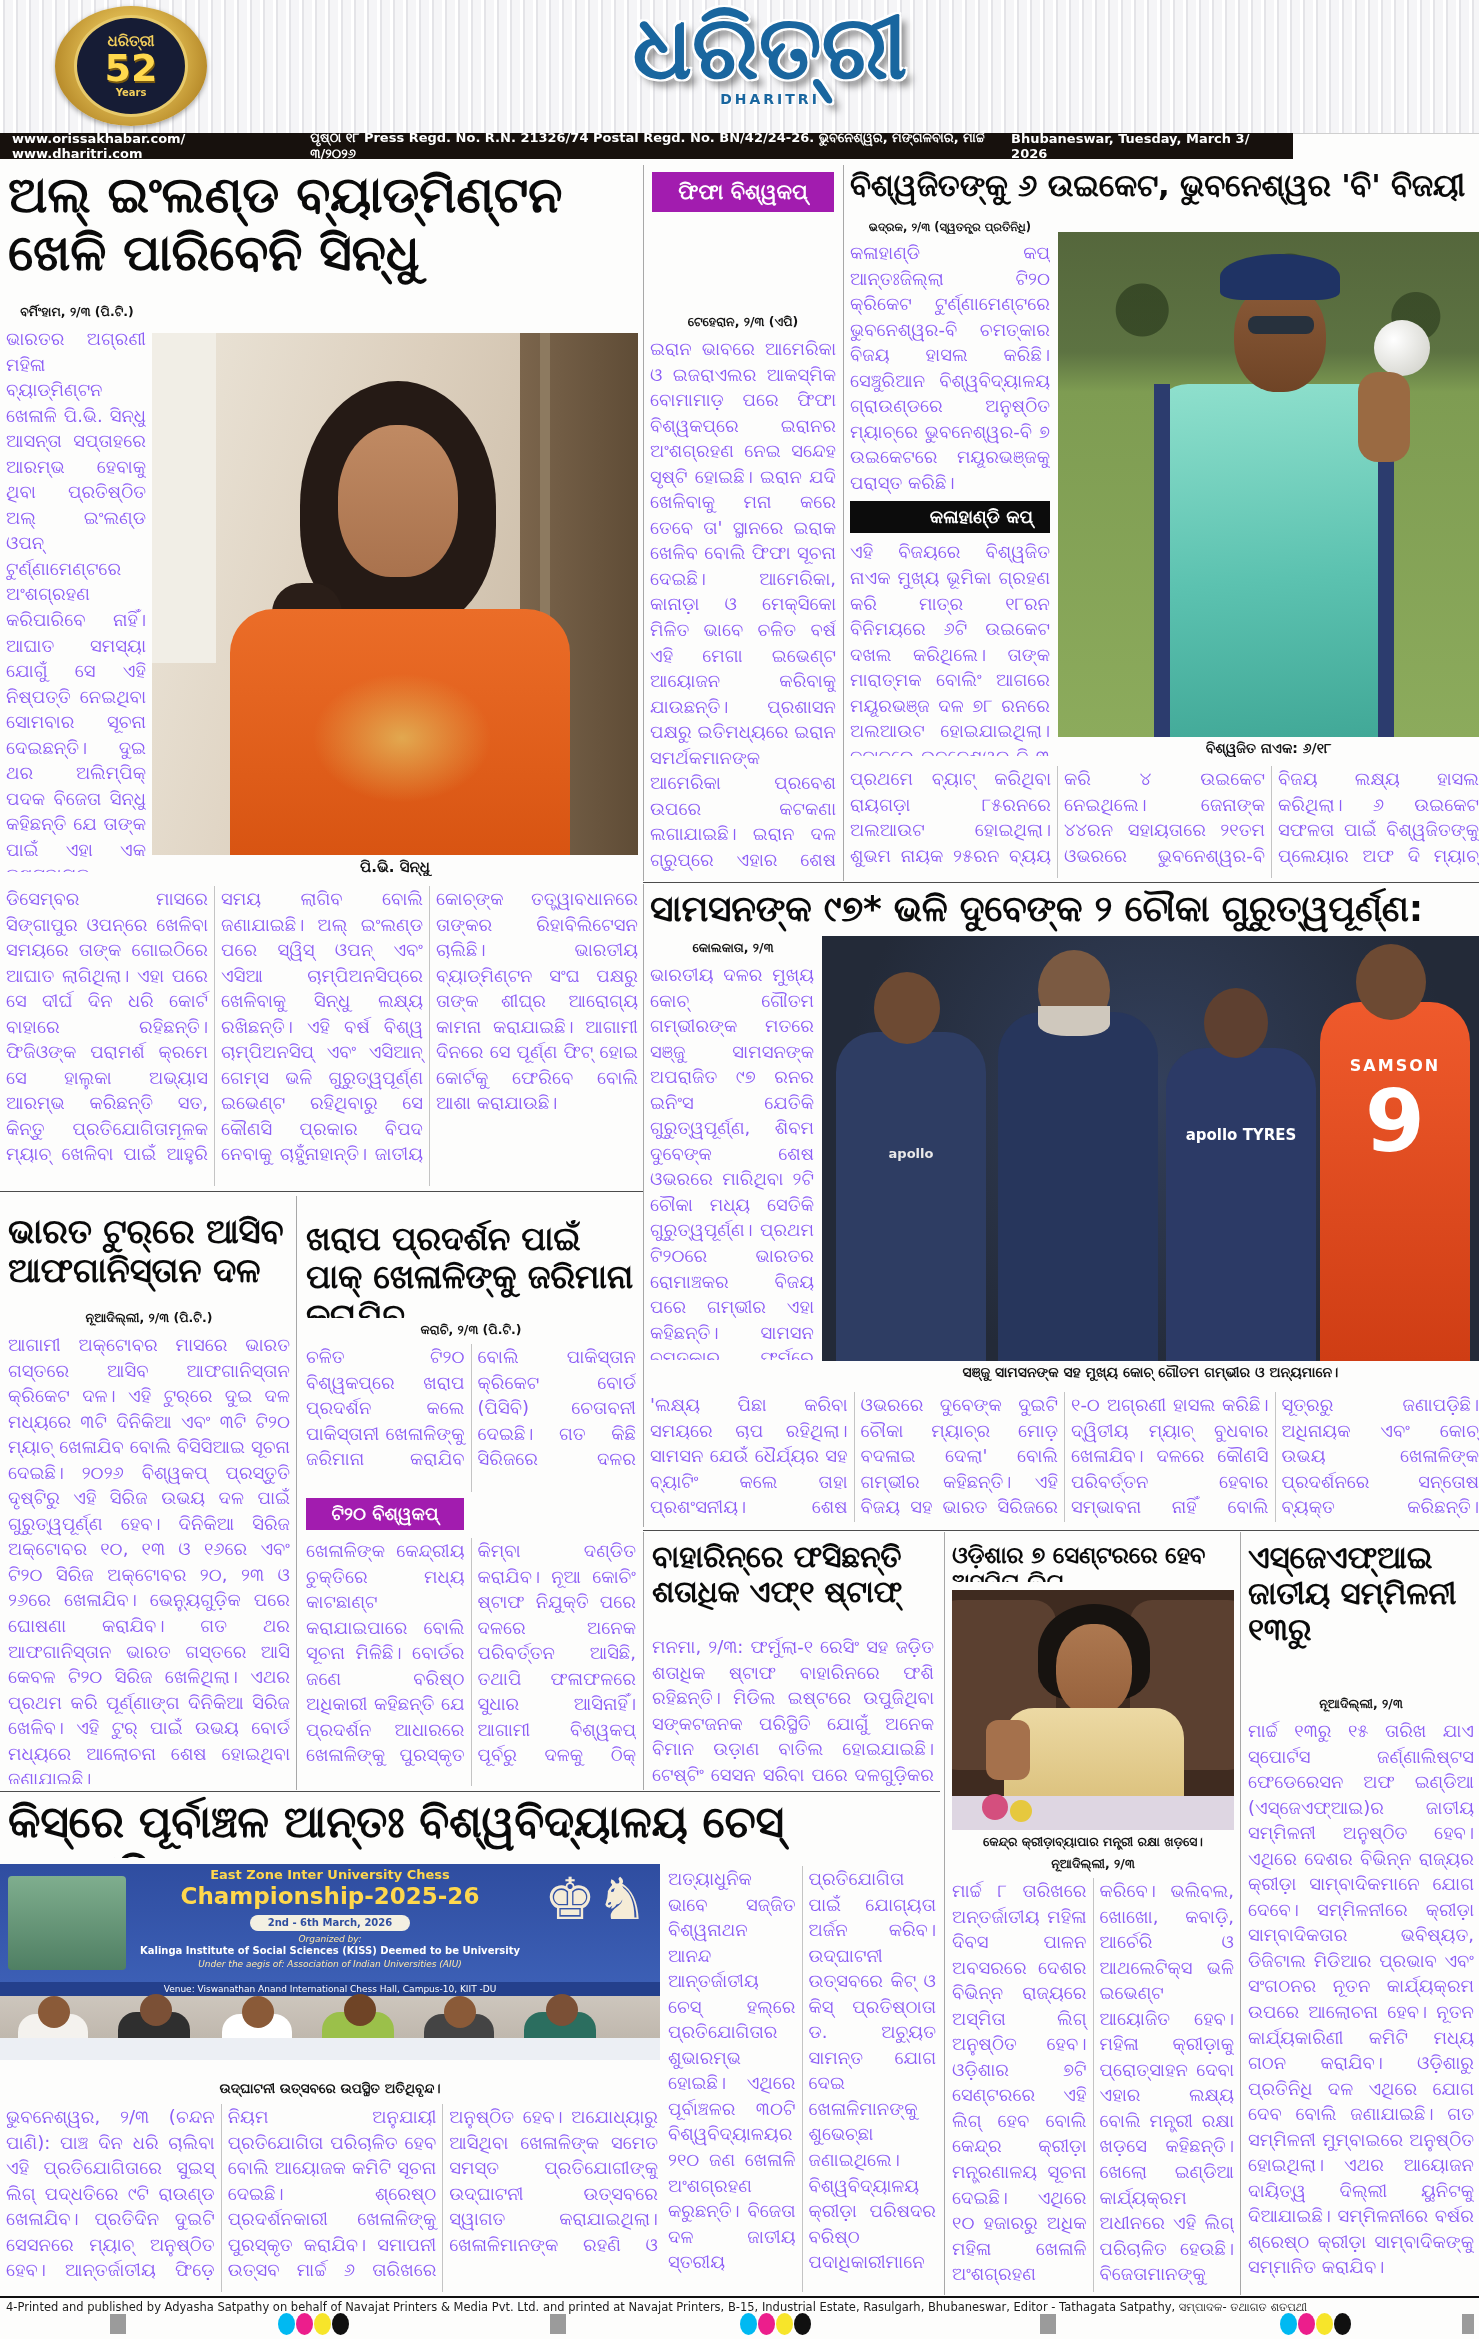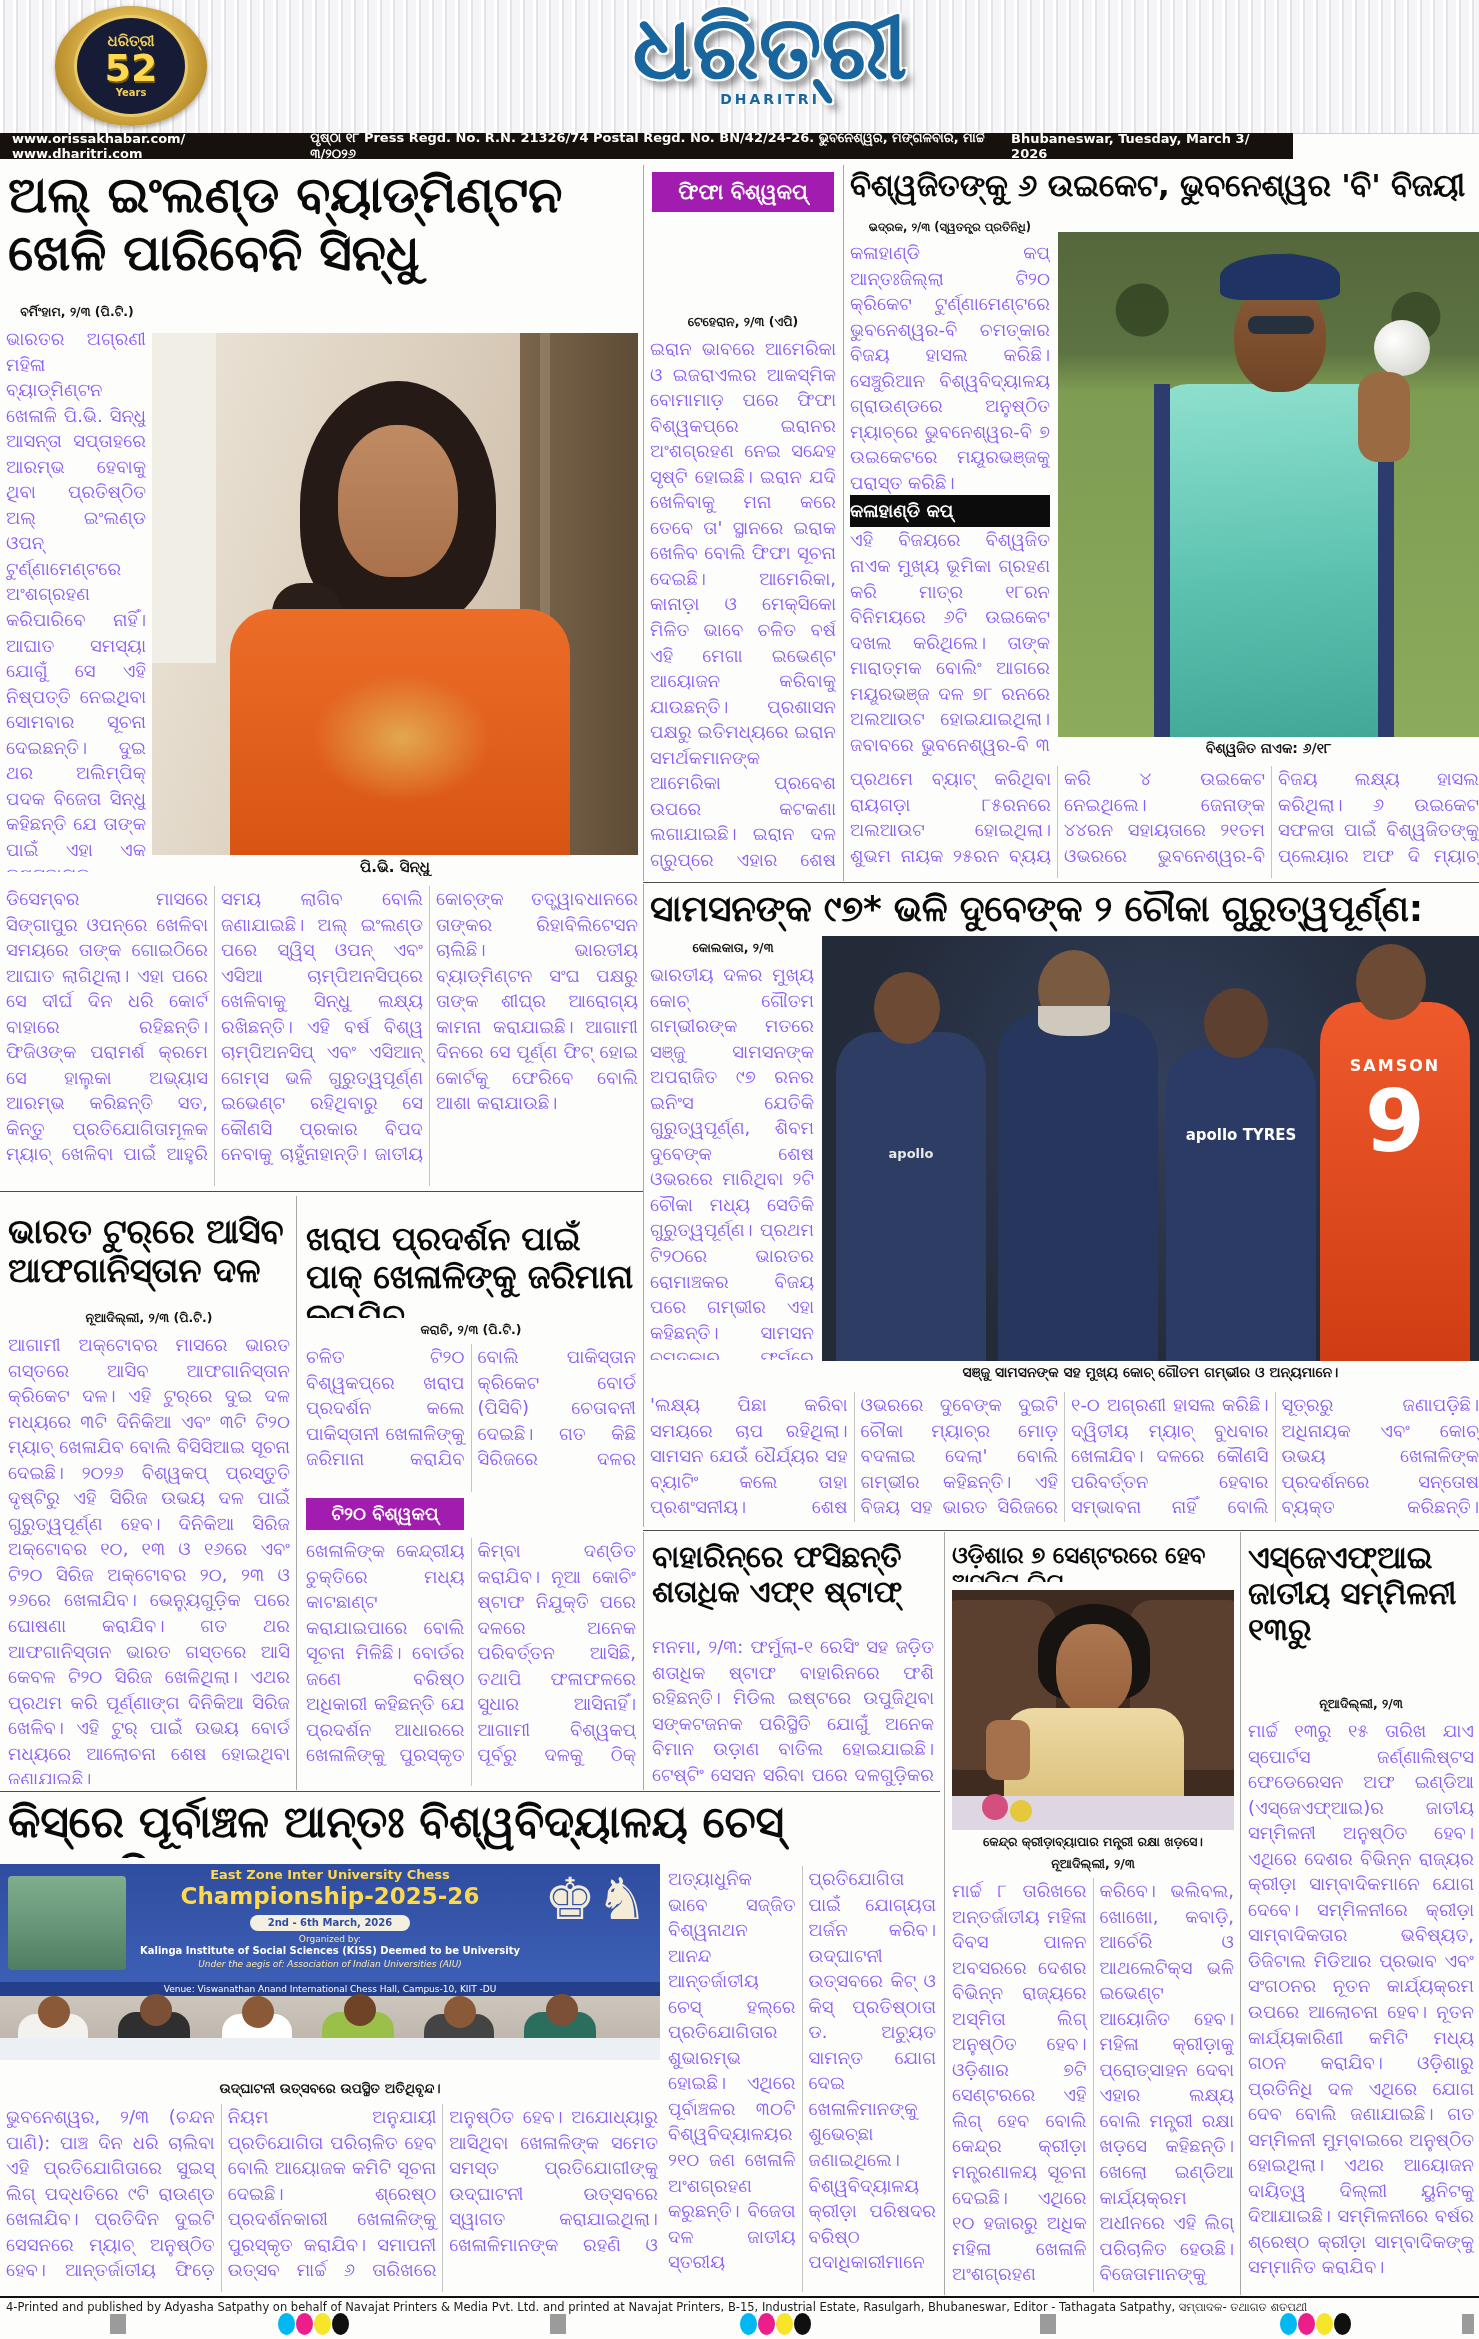--- a/index.html
+++ b/index.html
@@ -28,22 +28,22 @@
     box-sizing:border-box;padding:0 12px;}
   
   .hl{font-weight:800;color:#0a0a0a;line-height:1.16;letter-spacing:-.3px;overflow:hidden;}
   .byline{font-weight:700;font-size:12.5px;text-align:center;overflow:hidden;white-space:nowrap;}
   .body-txt{font-size:18px;line-height:1.42;text-align:justify;color:#8b5cf6;overflow:hidden;}
   .cols2{column-count:2;column-gap:13px;column-rule:1px solid #c4c4c4;}
   .cols3{column-count:3;column-gap:13px;column-rule:1px solid #c4c4c4;}
   .cols4{column-count:4;column-gap:13px;column-rule:1px solid #c4c4c4;}
   .secbox{background:#a21caf;color:#fff;display:flex;align-items:center;justify-content:center;
     font-weight:800;overflow:hidden;}
-  .secbox-inline{background:#0c0c0c;color:#fff;text-align:left;font-weight:800;font-size:18px;
-    padding:5px 0;margin:0 0;}
+  .secbox-inline{background:#0c0c0c;color:#fff;text-align:right;font-weight:800;font-size:18px;
+    padding:5px 17px;margin:6px 0;}
   .cap{font-weight:700;text-align:center;overflow:hidden;}
   .vline{width:1px;background:#a8a8a8;}
   .hline{height:1px;background:#4c4c4c;}
   .hline2{height:2px;background:#111;}
   
   .ph{overflow:hidden;background:#d8d8d8;box-shadow:inset 0 0 0 1px rgba(0,0,0,.25);}
   .ph *{position:absolute;}
   
   .footer-line{font-size:11.5px;color:#1c1c1c;white-space:nowrap;overflow:hidden;}
   .regsq{width:16px;height:20px;background:#9b9b9b;}
@@ -191,21 +191,21 @@
   <div class="abs body-txt" style="left:1248px;top:1718px;width:226px;height:574px;">ମାର୍ଚ୍ଚ ୧୩ରୁ ୧୫ ତାରିଖ ଯାଏ ସ୍ପୋର୍ଟସ ଜର୍ଣ୍ଣାଲିଷ୍ଟସ ଫେଡେରେସନ ଅଫ ଇଣ୍ଡିଆ (ଏସ୍‌ଜେଏଫ୍‌ଆଇ)ର ଜାତୀୟ ସମ୍ମିଳନୀ ଅନୁଷ୍ଠିତ ହେବ। ଏଥିରେ ଦେଶର ବିଭିନ୍ନ ରାଜ୍ୟର କ୍ରୀଡ଼ା ସାମ୍ବାଦିକମାନେ ଯୋଗ ଦେବେ। ସମ୍ମିଳନୀରେ କ୍ରୀଡ଼ା ସାମ୍ବାଦିକତାର ଭବିଷ୍ୟତ, ଡିଜିଟାଲ ମିଡିଆର ପ୍ରଭାବ ଏବଂ ସଂଗଠନର ନୂତନ କାର୍ଯ୍ୟକ୍ରମ ଉପରେ ଆଲୋଚନା ହେବ। ନୂତନ କାର୍ଯ୍ୟକାରିଣୀ କମିଟି ମଧ୍ୟ ଗଠନ କରାଯିବ। ଓଡ଼ିଶାରୁ ପ୍ରତିନିଧି ଦଳ ଏଥିରେ ଯୋଗ ଦେବ ବୋଲି ଜଣାଯାଇଛି। ଗତ ସମ୍ମିଳନୀ ମୁମ୍ବାଇରେ ଅନୁଷ୍ଠିତ ହୋଇଥିଲା। ଏଥର ଆୟୋଜନ ଦାୟିତ୍ୱ ଦିଲ୍ଲୀ ୟୁନିଟକୁ ଦିଆଯାଇଛି। ସମ୍ମିଳନୀରେ ବର୍ଷର ଶ୍ରେଷ୍ଠ କ୍ରୀଡ଼ା ସାମ୍ବାଦିକଙ୍କୁ ସମ୍ମାନିତ କରାଯିବ।</div>
 
   <div class="abs hline" style="left:0;top:1791px;width:940px;"></div>
   <div class="abs hl" style="left:8px;top:1796px;width:928px;height:62px;font-size:44px;">କିସ୍‌ରେ ପୂର୍ବାଞ୍ଚଳ ଆନ୍ତଃ ବିଶ୍ୱବିଦ୍ୟାଳୟ ଚେସ୍ ଉଦ୍‌ଘାଟିତ</div>
 
   <div class="abs ph" style="left:0;top:1864px;width:660px;height:196px;">
     <div style="left:0;top:0;width:100%;height:118px;background:linear-gradient(#2f4da0,#3c5fb5);"></div>
     <div style="left:130px;top:3px;width:400px;text-align:center;color:#ffd84d;font-weight:700;font-size:13px;position:absolute;">East Zone Inter University Chess</div>
     <div style="left:130px;top:19px;width:400px;text-align:center;color:#ffd84d;font-weight:800;font-size:23px;position:absolute;">Championship-2025-26</div>
     <div style="left:250px;top:51px;width:160px;height:16px;background:#f3f0e2;border-radius:8px;color:#2f4da0;font-weight:700;font-size:10px;text-align:center;line-height:16px;position:absolute;">2nd - 6th March, 2026</div>
-    <div style="left:130px;top:70px;width:400px;text-align:center;color:#ffe9a8;font-size:9px;position:absolute;">Organized by:</div>
+    <div style="left:130px;top:70px;width:400px;text-align:center;color:#ffe9a8;font-style:italic;font-size:9px;position:absolute;">Organized by:</div>
     <div style="left:90px;top:81px;width:480px;text-align:center;color:#ffffff;font-weight:700;font-size:10px;position:absolute;">Kalinga Institute of Social Sciences (KISS) Deemed to be University</div>
     <div style="left:90px;top:95px;width:480px;text-align:center;color:#ffe9a8;font-style:italic;font-size:9px;position:absolute;">Under the aegis of: Association of Indian Universities (AIU)</div>
     <div style="left:8px;top:12px;width:118px;height:94px;background:linear-gradient(#7fae8e,#4f7f63);border-radius:4px;"></div>
     <div style="right:4px;top:6px;width:120px;height:104px;color:#f5ecd7;font-size:58px;line-height:1;text-align:center;position:absolute;">♚♞</div>
     <div style="left:0;top:118px;width:100%;height:14px;background:#24408c;color:#fff;font-size:9px;text-align:center;line-height:14px;position:absolute;">Venue: Viswanathan Anand International Chess Hall, Campus-10, KIIT -DU</div>
     <div style="left:0;top:132px;width:100%;height:82px;background:linear-gradient(#cdc6bd,#b3aa9e);position:absolute;"></div>
     <div style="left:18px;top:150px;width:70px;height:64px;background:#f4f2ee;border-radius:18px 18px 0 0;position:absolute;"></div>
     <div style="left:38px;top:132px;width:32px;height:32px;background:#8a5a38;border-radius:50%;position:absolute;"></div>
     <div style="left:118px;top:148px;width:72px;height:66px;background:#2f2f2f;border-radius:18px 18px 0 0;position:absolute;"></div>
     <div style="left:140px;top:130px;width:32px;height:32px;background:#7b5036;border-radius:50%;position:absolute;"></div>

